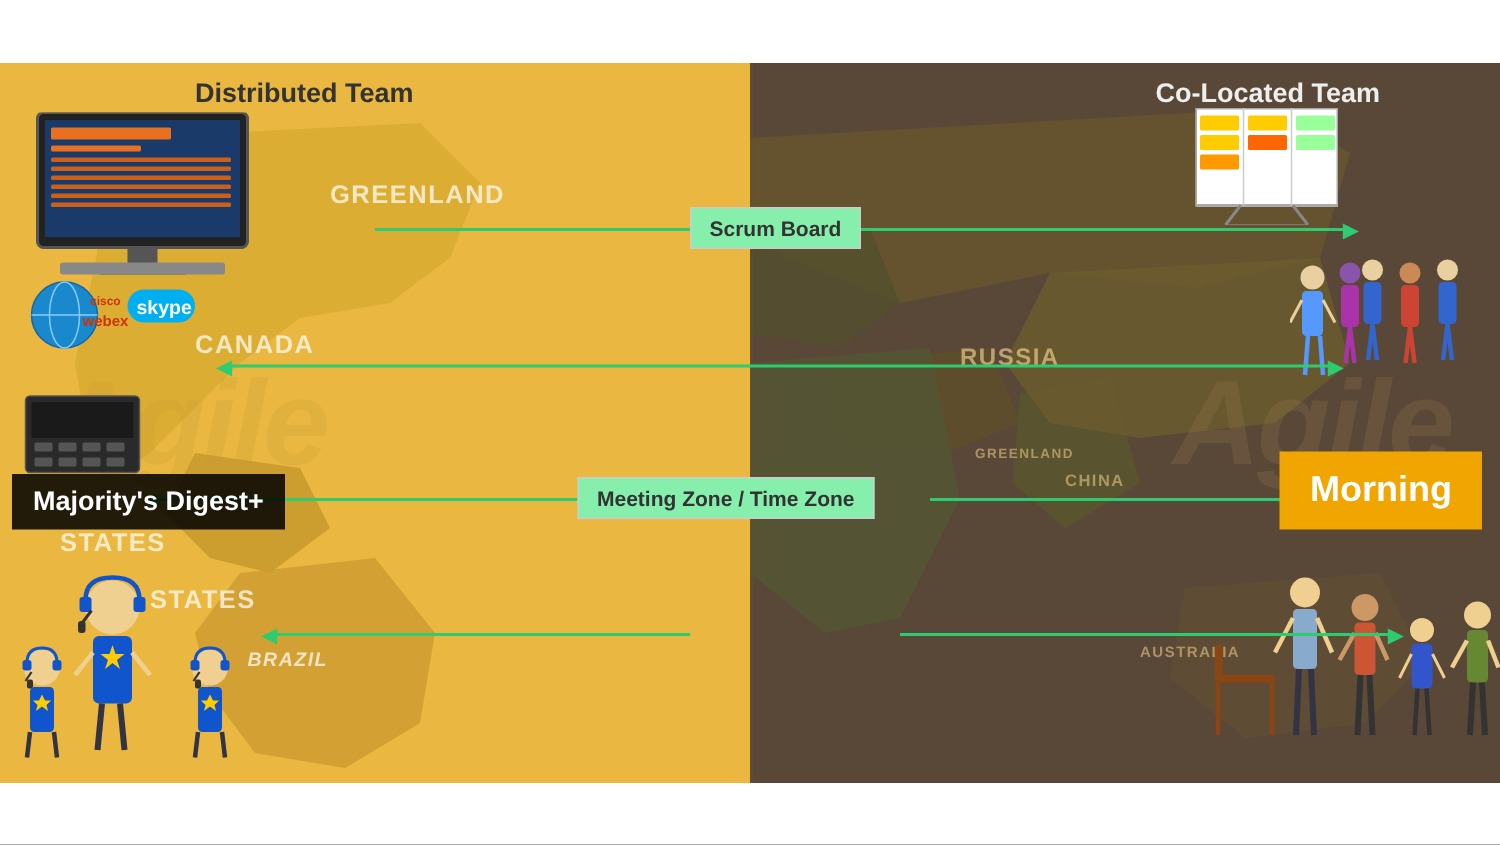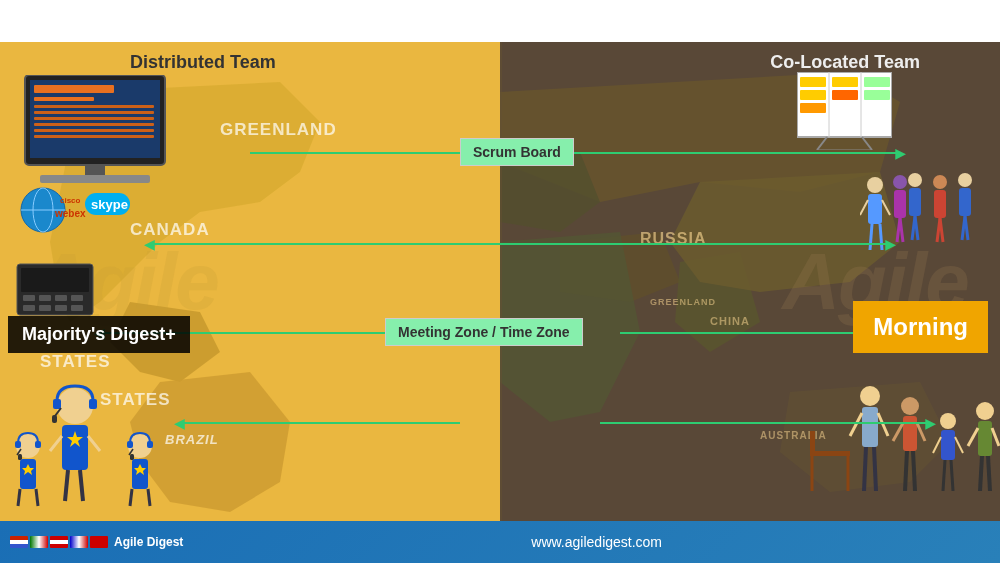--- a/index.html
+++ b/index.html
@@ -483,27 +483,14 @@
     <span>Majority's  Digest+</span>
   </div>
 
   <div style="position:absolute;bottom:210px;right:12px;background:#f0a500;color:white;padding:12px 20px;font-size:24px;font-weight:bold;z-index:7;">
     <span>Morning</span>
   </div>
 
   <div style="position:absolute;top:42px;left:500px;width:2px;height:480px;background:rgba(100,80,50,0.5);z-index:4;">
   </div>
 
-  <div class="footer">
-    <div class="footer-logo">
-      <div class="footer-flags">
-        <div class="flag" style="background:linear-gradient(#cc2200,#cc2200 33%,white 33%,white 66%,#3355cc 66%);"></div>
-        <div class="flag" style="background:linear-gradient(to right,#007700,white,#cc0000);"></div>
-        <div class="flag" style="background:linear-gradient(#cc0000,#cc0000 33%,white 33%,white 66%,#cc0000 66%);"></div>
-        <div class="flag" style="background:linear-gradient(to right,#0000cc,white,#cc0000);"></div>
-        <div class="flag" style="background:#cc0000;"></div>
-      </div>
-      <span class="footer-brand">Agile Digest</span>
-    </div>
-    <div class="footer-url">www.agiledigest.com</div>
-  </div>
 
 </div>
 
 </body></html>

